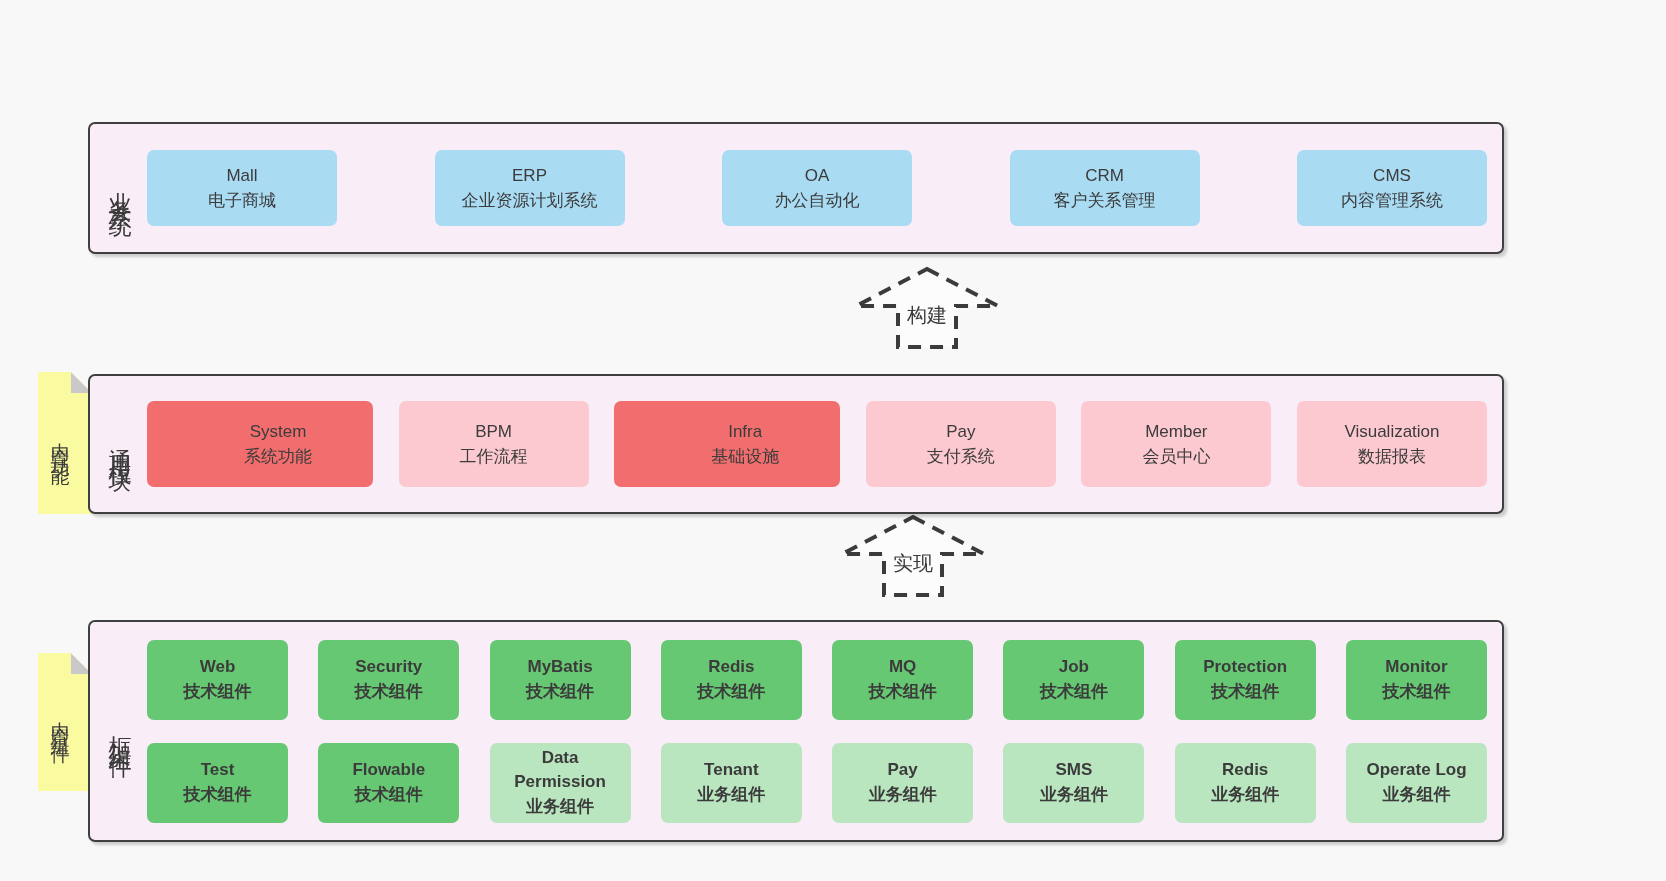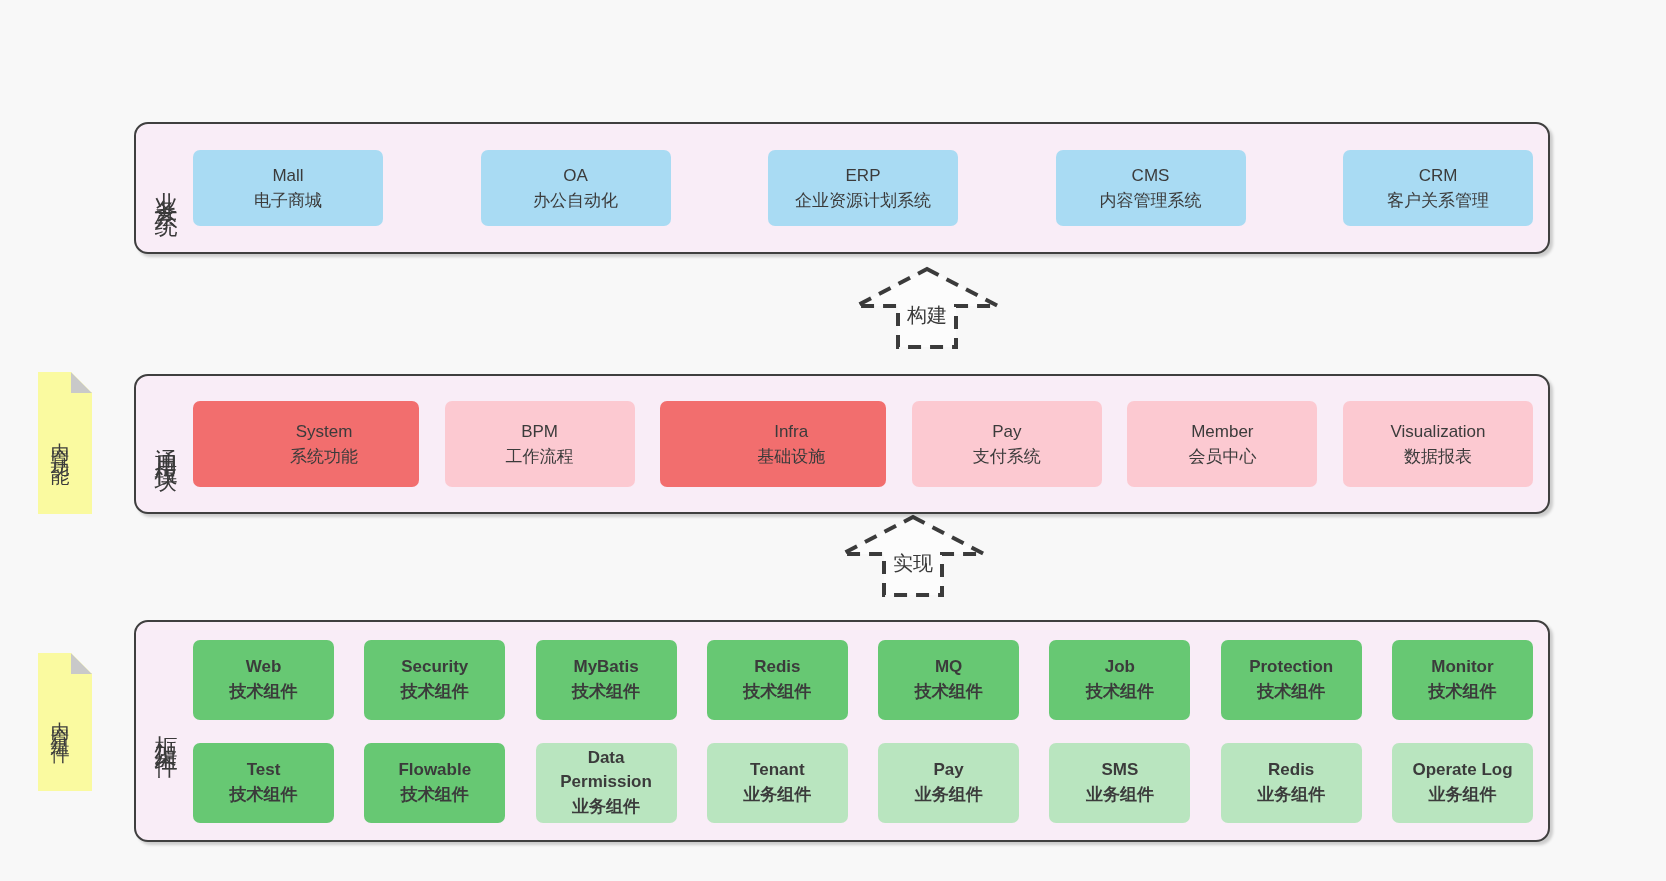--- a/index.html
+++ b/index.html
@@ -13,25 +13,24 @@
     background:var(--page_bg,#f8f8f8);
     overflow:hidden;
     color:var(--text,#3a3a3a);
   }
   
   .panel{
     position:absolute;
     left:88px;width:1416px;
     background:var(--panel_bg,#f9edf7);
     border:2px solid var(--panel_border,#3f3f3f);
-    border-radius:14px;
+    border-radius:7px;
     box-shadow:3px 3px 3px rgba(0,0,0,0.18);
     z-index:2;
     box-sizing:border-box;
-    margin-left:46px;
   }
   .panel-0{top:122px;height:132px;}
   .panel-1{top:374px;height:140px;}
   .panel-2{top:620px;height:222px;}
   .panel-label{
     position:absolute;left:10px;top:0;bottom:0;width:42px;
     display:flex;align-items:center;justify-content:center;
     writing-mode:vertical-rl;text-orientation:upright;
     font-size:23px;letter-spacing:7px;color:var(--text,#3a3a3a);
   }
@@ -104,34 +103,34 @@
 
   <div class="panel panel-0">
     <div class="panel-label">业务系统</div>
     <div class="panel-rows">
         <div class="row">
           <div class="box blue">
             <div class="box-name">Mall</div>
             <div class="box-desc">电子商城</div>
           </div>
           <div class="box blue">
+            <div class="box-name">ERP</div>
+            <div class="box-desc">企业资源计划系统</div>
+          </div>
+          <div class="box blue">
             <div class="box-name">OA</div>
             <div class="box-desc">办公自动化</div>
           </div>
           <div class="box blue">
-            <div class="box-name">ERP</div>
-            <div class="box-desc">企业资源计划系统</div>
+            <div class="box-name">CRM</div>
+            <div class="box-desc">客户关系管理</div>
           </div>
           <div class="box blue">
             <div class="box-name">CMS</div>
             <div class="box-desc">内容管理系统</div>
-          </div>
-          <div class="box blue">
-            <div class="box-name">CRM</div>
-            <div class="box-desc">客户关系管理</div>
           </div>
         </div>
       </div>
   </div>
 
   <div class="arrow arrow-0">
     <svg viewBox="0 0 150 84">
       <polygon points="75,3 146,40 104,40 104,81 46,81 46,40 4,40" fill="#fcfcfc" stroke="#3b3b3b" stroke-width="4" stroke-dasharray="13 9"></polygon>
       <rect x="48" y="33" width="54" height="30" fill="#fcfcfc"></rect>
       <text x="75" y="56" text-anchor="middle">构建</text>

